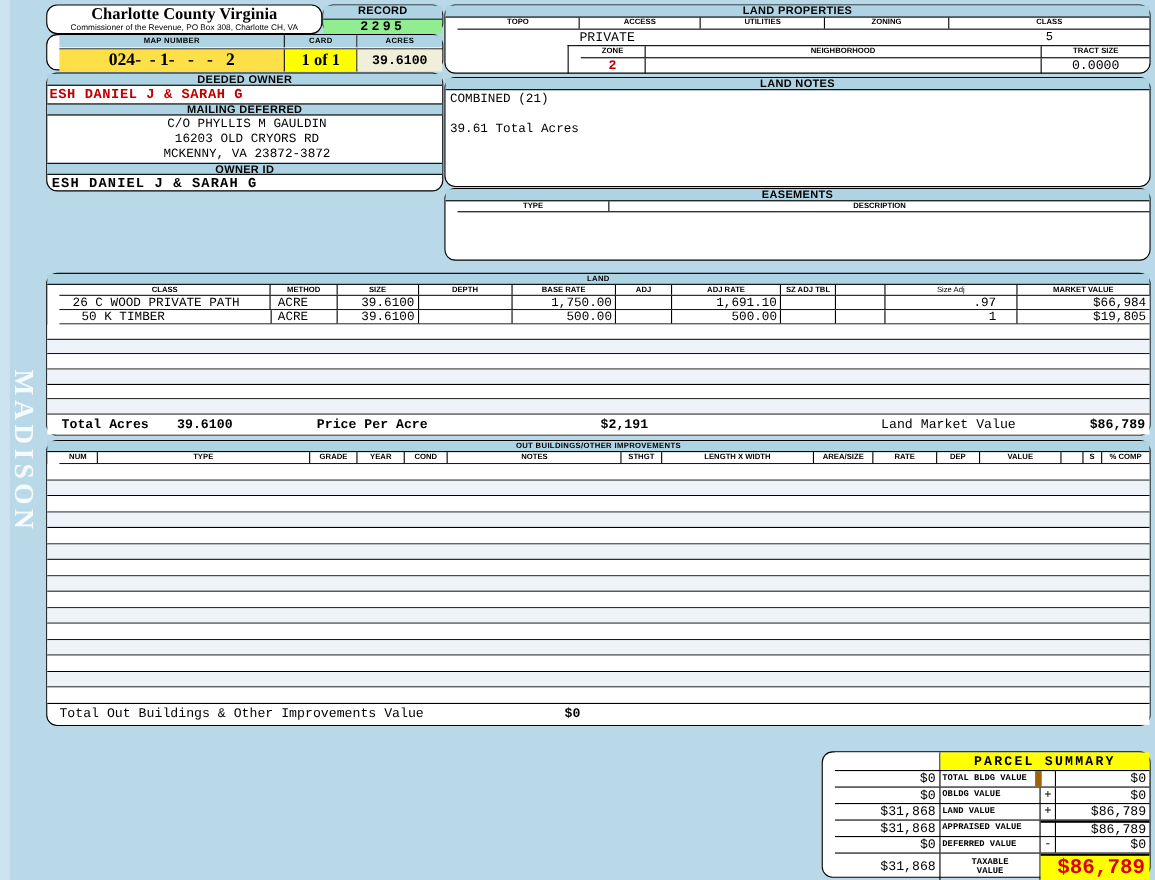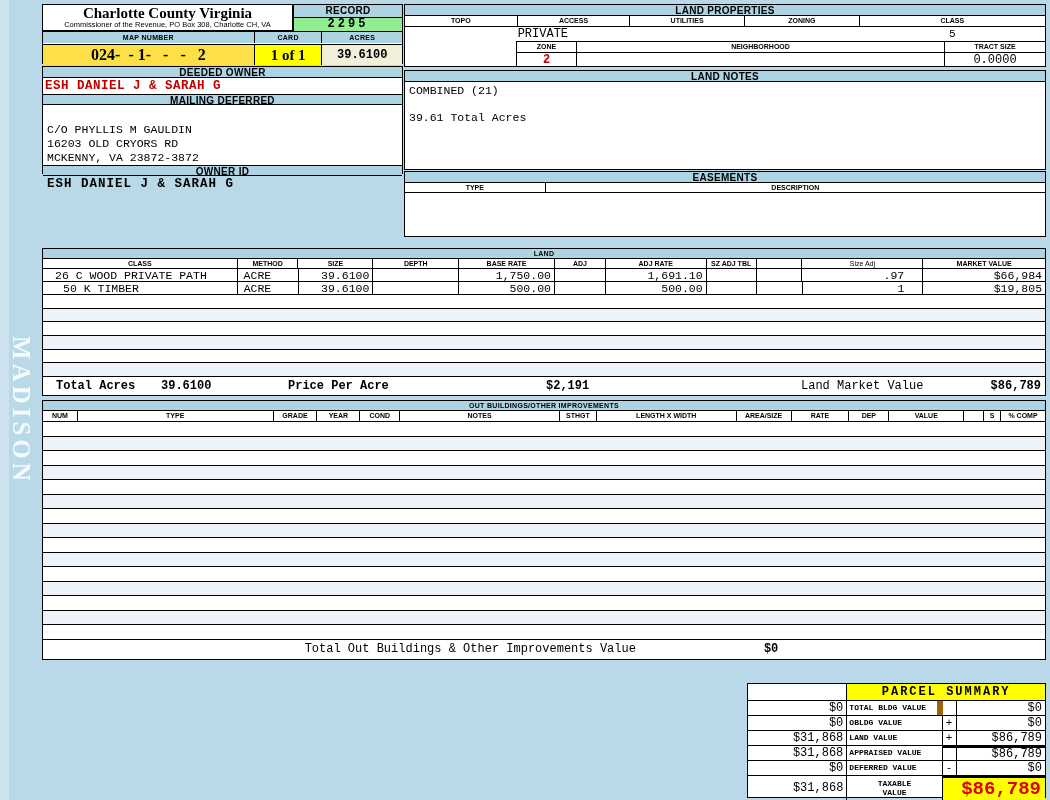--- a/index.html
+++ b/index.html
@@ -1,23 +1,23 @@
 <!DOCTYPE html>
 <html><head>
 <meta charset="utf-8">
 <style>
   html,body{margin:0;padding:0;}
   #page{position:relative;width:1050px;height:800px;background:#bad9e8;overflow:hidden;
         font-family:"Liberation Sans",sans-serif;color:#000;}
-  .abs{position:absolute;box-sizing:border-box;}
+  .abs{position:absolute;box-sizing:border-box;border-radius:10px;}
   .mono{font-family:"Liberation Mono","DejaVu Sans Mono",monospace;}
   .serif{font-family:"Liberation Serif","DejaVu Serif",serif;}
   .bar{background:#aed3e2;border-bottom:1px solid #000;font-size:10px;font-weight:bold;
        text-align:center;line-height:11px;height:11px;box-sizing:border-box;letter-spacing:.3px;}
-  .flexrow{display:flex;box-sizing:border-box;}
+  .flexrow{display:flex;box-sizing:border-box;margin-left:11px;}
   .hc{box-sizing:border-box;border-right:1px solid #000;font-size:7px;font-weight:bold;
       text-align:center;overflow:hidden;white-space:nowrap;}
   .hc:last-child{border-right:none;}
   .vc{box-sizing:border-box;font-size:11.5px;overflow:hidden;white-space:pre;}
   .cellR{text-align:right;padding-right:3px;}
   .cellL{text-align:left;padding-left:3px;}
   .cellC{text-align:center;}
   .brd{border:1px solid #000;background:#fff;}
   .fillrow{border-bottom:1px solid #000;background:#fff;}
   .fillrow.alt{background:#eef3fa;}
@@ -61,21 +61,21 @@
                   font-size:15px;font-weight:bold;text-align:center;line-height:20px;">1 of 1</div>
       <div class="mono" style="width:80px;background:#f1efda;box-sizing:border-box;font-size:12px;font-weight:bold;
                   text-align:center;line-height:20px;">39.6100</div>
     </div>
   </div>
 
   <div class="abs brd" style="left:42px;top:66px;width:361px;height:108px;">
     <div class="bar">DEEDED OWNER</div>
     <div class="mono redtxt" style="height:16px;font-size:12.5px;font-weight:bold;line-height:16px;padding-left:2px;letter-spacing:.5px;">ESH DANIEL J &amp; SARAH G</div>
     <div class="bar" style="border-top:1px solid #000;">MAILING DEFERRED</div>
-    <div style="height:42px;padding:18px 0 0 4px;">
+    <div style="height:42px;padding:1px 0 0 4px;text-align:center;">
       <div class="mono" style="font-size:11.5px;line-height:14px;">C/O PHYLLIS M GAULDIN</div>
       <div class="mono" style="font-size:11.5px;line-height:14px;">16203 OLD CRYORS RD</div>
       <div class="mono" style="font-size:11.5px;line-height:14px;">MCKENNY, VA 23872-3872</div>
     </div>
     <div class="bar" style="border-top:1px solid #000;">OWNER ID</div>
     <div class="mono" style="height:16px;font-size:12.5px;font-weight:bold;line-height:16px;padding-left:4px;letter-spacing:1px;">ESH DANIEL J &amp; SARAH G</div>
   </div>
 
   <div class="abs brd" style="left:404px;top:4px;width:642px;height:63px;">
     <div class="bar">LAND PROPERTIES</div>
@@ -223,21 +223,21 @@
         <div class="fillrow alt" style="height: 13.5px;"></div>
         <div class="fillrow" style="height: 13.5px;"></div>
         <div class="fillrow alt" style="height: 13.5px;"></div>
         <div class="fillrow" style="height: 13.5px;"></div>
         <div class="fillrow alt" style="height: 13.5px;"></div>
         <div class="fillrow" style="height: 13.5px;"></div>
         <div class="fillrow alt" style="height: 13.5px;"></div>
         <div class="fillrow" style="height: 13.5px;"></div>
       </div>
 
-    <div class="flexrow" style="height:19px;background:#fff;align-items:center;justify-content:center;">
+    <div class="flexrow" style="height:19px;background:#fff;align-items:center;justify-content:flex-start;">
       <span class="mono" style="font-size:12px;margin-right:128px;">Total Out Buildings &amp; Other Improvements Value</span>
       <span class="mono" style="font-size:12px;font-weight:bold;margin-right:5px;">$0</span>
     </div>
   </div>
 
   <div class="abs brd" style="left:747px;top:683px;width:299px;height:115px;">
     <div class="flexrow" style="height:17px;border-bottom:1px solid #000;">
       <div style="width:100px;border-right:1px solid #000;box-sizing:border-box;background:#fff;"></div>
       <div class="mono" style="width:199px;background:#ffff00;font-size:12px;font-weight:bold;text-align:center;
                   line-height:17px;letter-spacing:2px;box-sizing:border-box;">PARCEL SUMMARY</div>

